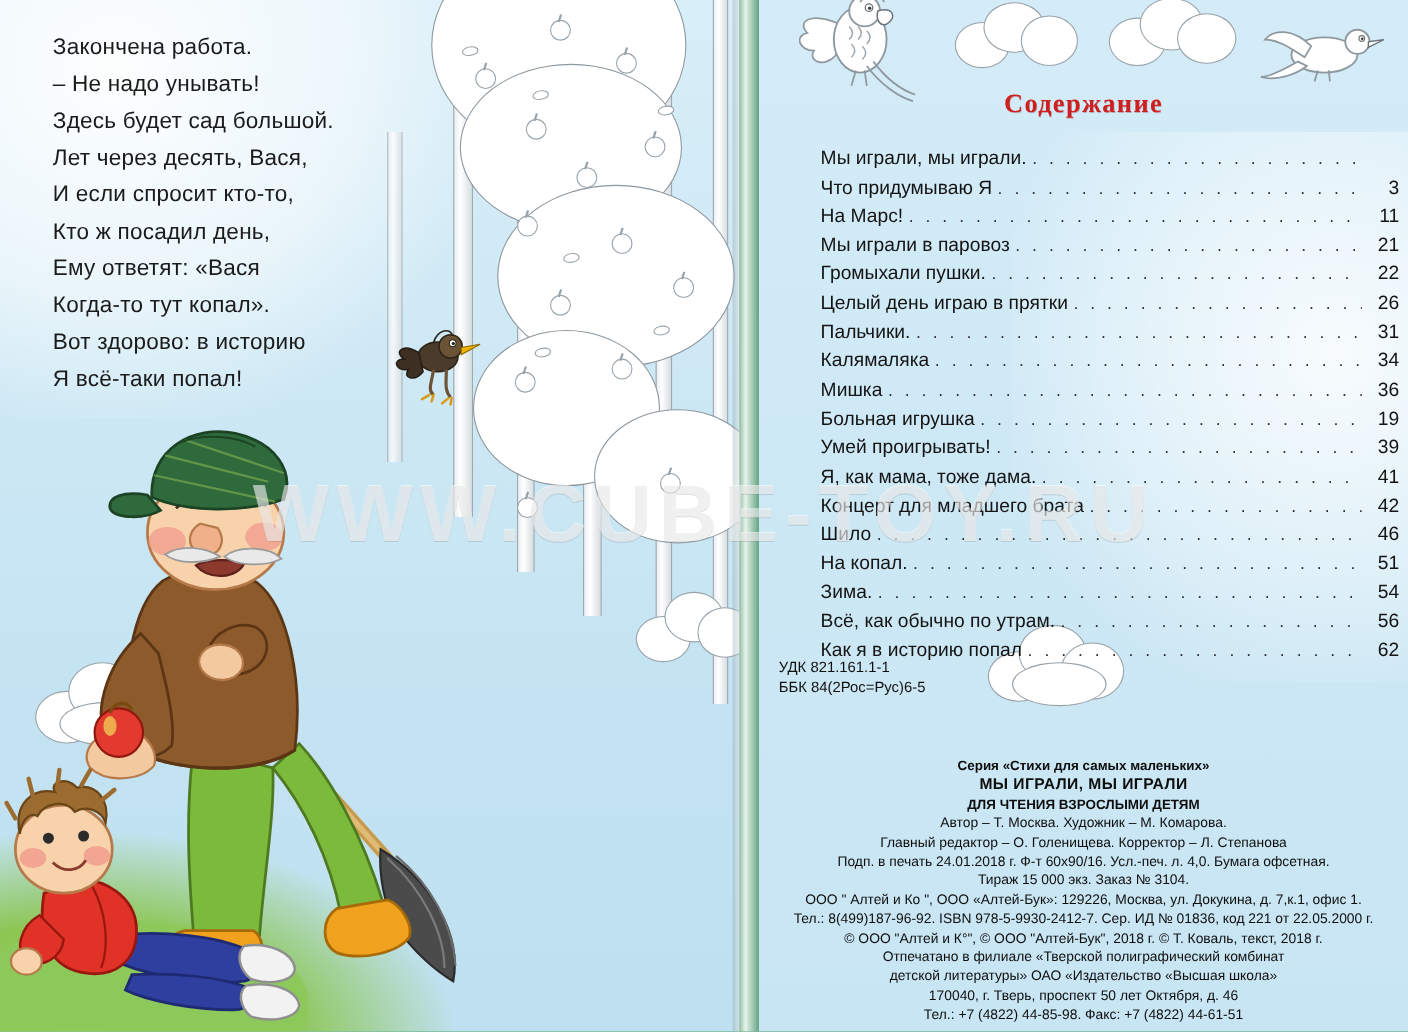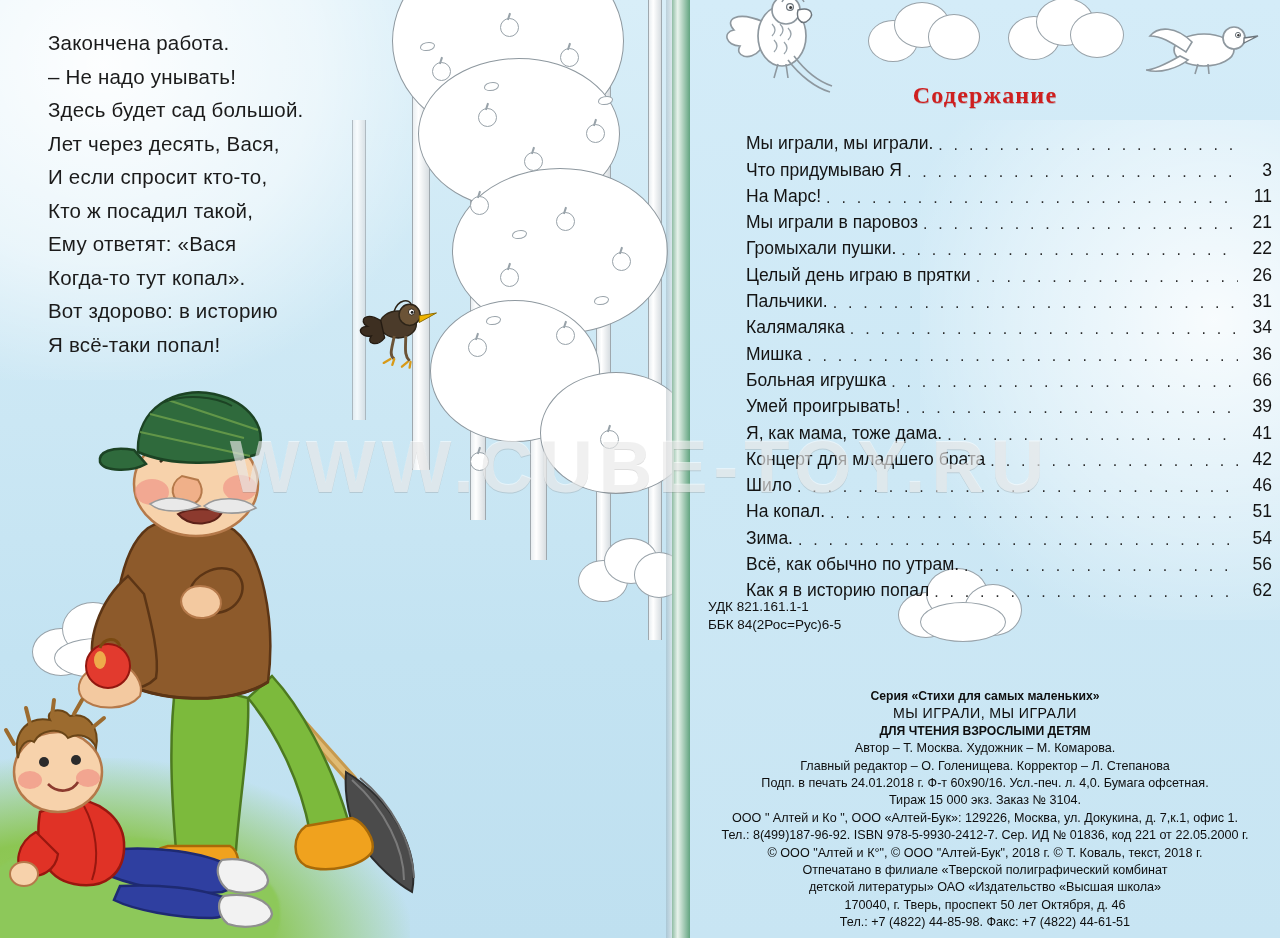--- a/index.html
+++ b/index.html
@@ -222,21 +222,21 @@
   }
   .imprint {
     position: absolute;
     left: 0; top: 688px;
     width: 590px;
     text-align: center;
     font-size: 12.6px;
     line-height: 17.4px;
     color: #0e0e0e;
   }
-  .imprint .big { font-size: 14.2px; font-weight: normal; letter-spacing: 0.4px; }
+  .imprint .big { font-size: 14.2px; font-weight: bold; letter-spacing: 0.4px; }
   .imprint .mid { font-size: 12.2px; font-weight: bold; }
   .imprint div { white-space: nowrap; }
 
   
   .parrot { position: absolute; left: 30px; top: -6px; width: 130px; height: 110px; }
   .dove { position: absolute; right: 14px; top: 8px; width: 120px; height: 76px; }
 </style>
 </head>
 <body>
 
@@ -293,21 +293,21 @@
 
     <div class="grass"></div>
     <div class="grass2"></div>
 
     <div class="poem">
       <div>Закончена работа.</div>
       <div>– Не надо унывать!</div>
       <div>Здесь будет сад большой.</div>
       <div>Лет через десять, Вася,</div>
       <div>И если спросит кто-то,</div>
-      <div>Кто ж посадил такой,</div>
+      <div>Кто ж посадил день,</div>
       <div>Ему ответят: «Вася</div>
       <div>Когда-то тут копал».</div>
       <div>Вот здорово: в историю</div>
       <div>Я всё-таки попал!</div>
     </div>
 
     <svg class="bird" viewBox="0 0 100 100">
       <g>
         <ellipse cx="48" cy="38" rx="19" ry="14" fill="#4b3b2a" stroke="#2d2418" stroke-width="1.5"></ellipse>
         <circle cx="60" cy="28" r="11" fill="#6b5336" stroke="#2d2418" stroke-width="1.5"></circle>
@@ -486,21 +486,21 @@
         <span class="t-page">34</span>
       </div>
       <div class="toc-row">
         <span class="t-label">Мишка</span>
         <span class="t-dots">. . . . . . . . . . . . . . . . . . . . . . . . . . . . . . . . . . . . . . . . . . . . . . . . . . .</span>
         <span class="t-page">36</span>
       </div>
       <div class="toc-row">
         <span class="t-label">Больная игрушка</span>
         <span class="t-dots">. . . . . . . . . . . . . . . . . . . . . . . . . . . . . . . . . . . . . . . . . . . . . . . . . . .</span>
-        <span class="t-page">66</span>
+        <span class="t-page">19</span>
       </div>
       <div class="toc-row">
         <span class="t-label">Умей проигрывать!</span>
         <span class="t-dots">. . . . . . . . . . . . . . . . . . . . . . . . . . . . . . . . . . . . . . . . . . . . . . . . . . .</span>
         <span class="t-page">39</span>
       </div>
       <div class="toc-row">
         <span class="t-label">Я, как мама, тоже дама.</span>
         <span class="t-dots">. . . . . . . . . . . . . . . . . . . . . . . . . . . . . . . . . . . . . . . . . . . . . . . . . . .</span>
         <span class="t-page">41</span>

